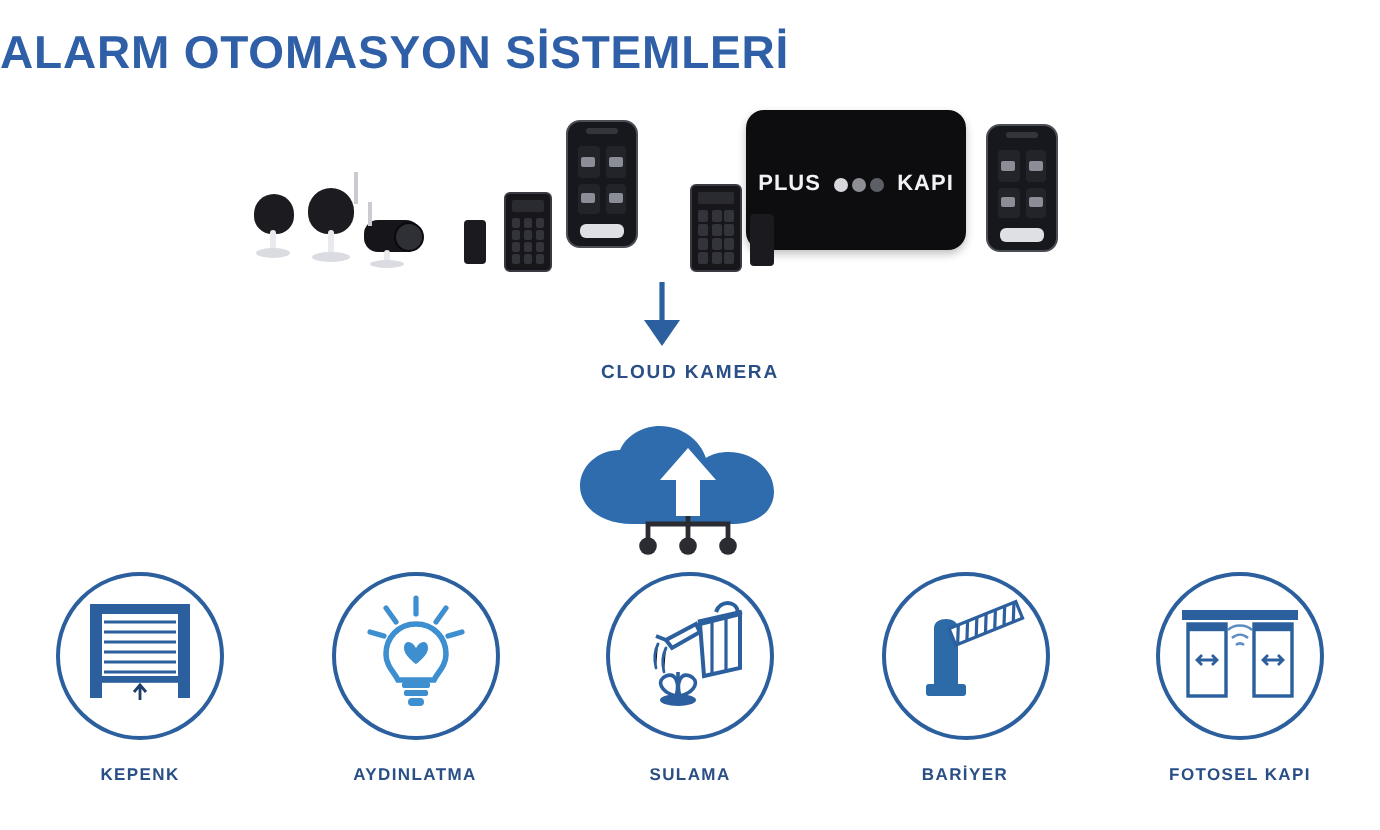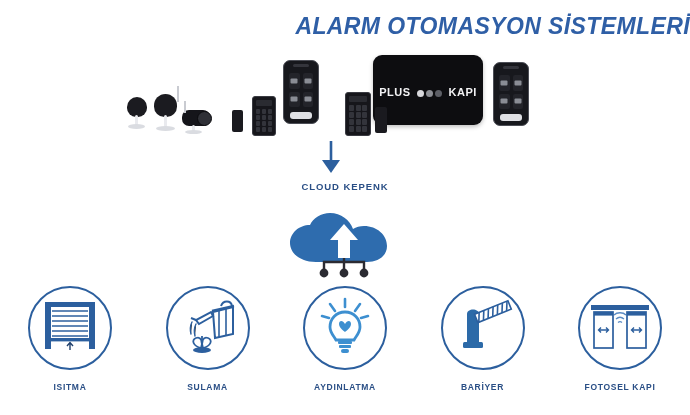--- a/index.html
+++ b/index.html
@@ -14,27 +14,26 @@
     overflow: hidden;
     font-family: "Liberation Sans", sans-serif;
   }
 
   
   #page-title {
     position: absolute;
     top: 13px;
     left: 0;
     width: 690px;
-    text-align: right;
+    text-align: left;
     font-size: 23px;
     font-weight: bold;
     letter-spacing: 0.4px;
     color: #2f5fa6;
     font-family: "Liberation Sans", sans-serif;
-    font-style: italic;
   }
 
   
   #device-row {
     position: absolute;
     top: 52px;
     left: 0;
     width: 690px;
     height: 95px;
   }
@@ -325,21 +324,21 @@
 </div>
 
 <div id="flow-arrow">
   <svg width="30" height="35" viewBox="0 0 30 35">
     <line x1="15" y1="1" x2="15" y2="22" stroke="#2c5f9e" stroke-width="2.6"></line>
     <path d="M6 20 L15 33 L24 20 Z" fill="#2c5f9e"></path>
   </svg>
 </div>
 
 <div id="cloud-label">
-  <div>CLOUD KEPENK</div>
+  <div>CLOUD KAMERA</div>
 </div>
 
 <div id="cloud-icon">
   <svg width="118" height="66" viewBox="0 0 118 66">
 
     <path d="M30 50 C14 50 4 41 4 31 C4 21 13 13 24 13 C27 6 35 1 44 1
              C55 1 64 8 67 17 C70 15 74 14 78 14 C91 14 101 23 101 34
              C101 44 92 50 81 50 Z" fill="#2e6cae"></path>
 
     <path d="M52 46 L52 28 L44 28 L58 12 L72 28 L64 28 L64 46 Z" fill="#ffffff"></path>
@@ -368,52 +367,21 @@
             <line x1="11" y1="23" x2="47" y2="23"></line>
             <line x1="11" y1="28" x2="47" y2="28"></line>
             <line x1="11" y1="33" x2="47" y2="33"></line>
             <line x1="11" y1="38" x2="47" y2="38"></line>
           </g>
           <rect x="10" y="40" width="38" height="3.4" fill="#2c5f9e"></rect>
           <path d="M29 52 L29 45 M26 48 L29 44.5 L32 48" stroke="#1f3f6b" stroke-width="1.4" fill="none"></path>
         </svg>
       </span>
     </div>
-    <div class="feature-label">ISITMA</div>
-  </div>
-
-  <div class="feature">
-    <div class="feature-circle">
-      <span>
-        <svg width="58" height="56" viewBox="0 0 58 56">
-
-          <path d="M34 14 L54 9 L54 36 L36 40 Z" fill="none" stroke="#2c5f9e" stroke-width="2"></path>
-          <line x1="40" y1="11.5" x2="40" y2="39" stroke="#2c5f9e" stroke-width="1.6"></line>
-          <line x1="47" y1="10" x2="47" y2="38" stroke="#2c5f9e" stroke-width="1.6"></line>
-
-          <path d="M33 13 L55 8" stroke="#2c5f9e" stroke-width="2.4"></path>
-
-          <path d="M42 8 C44 2 52 2 53 8" fill="none" stroke="#2c5f9e" stroke-width="2"></path>
-
-          <path d="M34 18 L20 26 L17 22 L32 14 Z" fill="none" stroke="#2c5f9e" stroke-width="2"></path>
-          <path d="M17 22 L12 20" stroke="#2c5f9e" stroke-width="2"></path>
-
-          <g stroke="#2c5f9e" stroke-width="1.4" stroke-linecap="round">
-            <path d="M13 24 C11 28 11 32 12 36"></path>
-            <path d="M17 26 C15 30 15 34 16 38"></path>
-          </g>
-
-          <path d="M22 50 C14 48 12 42 17 40 C22 38 24 44 22 50 Z" fill="none" stroke="#2c5f9e" stroke-width="1.8"></path>
-          <path d="M24 50 C32 48 34 42 29 40 C24 38 22 44 24 50 Z" fill="none" stroke="#2c5f9e" stroke-width="1.8"></path>
-          <line x1="23" y1="38" x2="23" y2="50" stroke="#2c5f9e" stroke-width="1.8"></line>
-          <ellipse cx="23" cy="52" rx="9" ry="3" fill="#2c5f9e"></ellipse>
-        </svg>
-      </span>
-    </div>
-    <div class="feature-label">SULAMA</div>
+    <div class="feature-label">KEPENK</div>
   </div>
 
   <div class="feature">
     <div class="feature-circle">
       <span>
         <svg width="54" height="58" viewBox="0 0 54 58">
           <g stroke="#3d8fd0" stroke-width="2.6" stroke-linecap="round">
             <line x1="27" y1="2" x2="27" y2="10"></line>
             <line x1="12" y1="7" x2="17" y2="14"></line>
             <line x1="42" y1="7" x2="37" y2="14"></line>
@@ -426,20 +394,51 @@
                    C33 31 27 35 27 35 C27 35 21 31 21 27 Z" fill="#3d8fd0"></path>
           <rect x="20" y="44" width="14" height="3" rx="1" fill="#3d8fd0"></rect>
           <rect x="21" y="48" width="12" height="3" rx="1" fill="#3d8fd0"></rect>
           <rect x="23" y="52" width="8" height="4" rx="2" fill="#3d8fd0"></rect>
         </svg>
       </span>
     </div>
     <div class="feature-label">AYDINLATMA</div>
   </div>
 
+  <div class="feature">
+    <div class="feature-circle">
+      <span>
+        <svg width="58" height="56" viewBox="0 0 58 56">
+
+          <path d="M34 14 L54 9 L54 36 L36 40 Z" fill="none" stroke="#2c5f9e" stroke-width="2"></path>
+          <line x1="40" y1="11.5" x2="40" y2="39" stroke="#2c5f9e" stroke-width="1.6"></line>
+          <line x1="47" y1="10" x2="47" y2="38" stroke="#2c5f9e" stroke-width="1.6"></line>
+
+          <path d="M33 13 L55 8" stroke="#2c5f9e" stroke-width="2.4"></path>
+
+          <path d="M42 8 C44 2 52 2 53 8" fill="none" stroke="#2c5f9e" stroke-width="2"></path>
+
+          <path d="M34 18 L20 26 L17 22 L32 14 Z" fill="none" stroke="#2c5f9e" stroke-width="2"></path>
+          <path d="M17 22 L12 20" stroke="#2c5f9e" stroke-width="2"></path>
+
+          <g stroke="#2c5f9e" stroke-width="1.4" stroke-linecap="round">
+            <path d="M13 24 C11 28 11 32 12 36"></path>
+            <path d="M17 26 C15 30 15 34 16 38"></path>
+          </g>
+
+          <path d="M22 50 C14 48 12 42 17 40 C22 38 24 44 22 50 Z" fill="none" stroke="#2c5f9e" stroke-width="1.8"></path>
+          <path d="M24 50 C32 48 34 42 29 40 C24 38 22 44 24 50 Z" fill="none" stroke="#2c5f9e" stroke-width="1.8"></path>
+          <line x1="23" y1="38" x2="23" y2="50" stroke="#2c5f9e" stroke-width="1.8"></line>
+          <ellipse cx="23" cy="52" rx="9" ry="3" fill="#2c5f9e"></ellipse>
+        </svg>
+      </span>
+    </div>
+    <div class="feature-label">SULAMA</div>
+  </div>
+
 
   <div class="feature">
     <div class="feature-circle">
       <span>
         <svg width="60" height="56" viewBox="0 0 60 56">
 
           <path d="M14 16 C14 10 26 10 26 16 L26 44 L14 44 Z" fill="#2c6aa8"></path>
           <rect x="10" y="44" width="20" height="6" rx="1.5" fill="#2c6aa8"></rect>
 
           <g transform="rotate(-22 26 22)">

